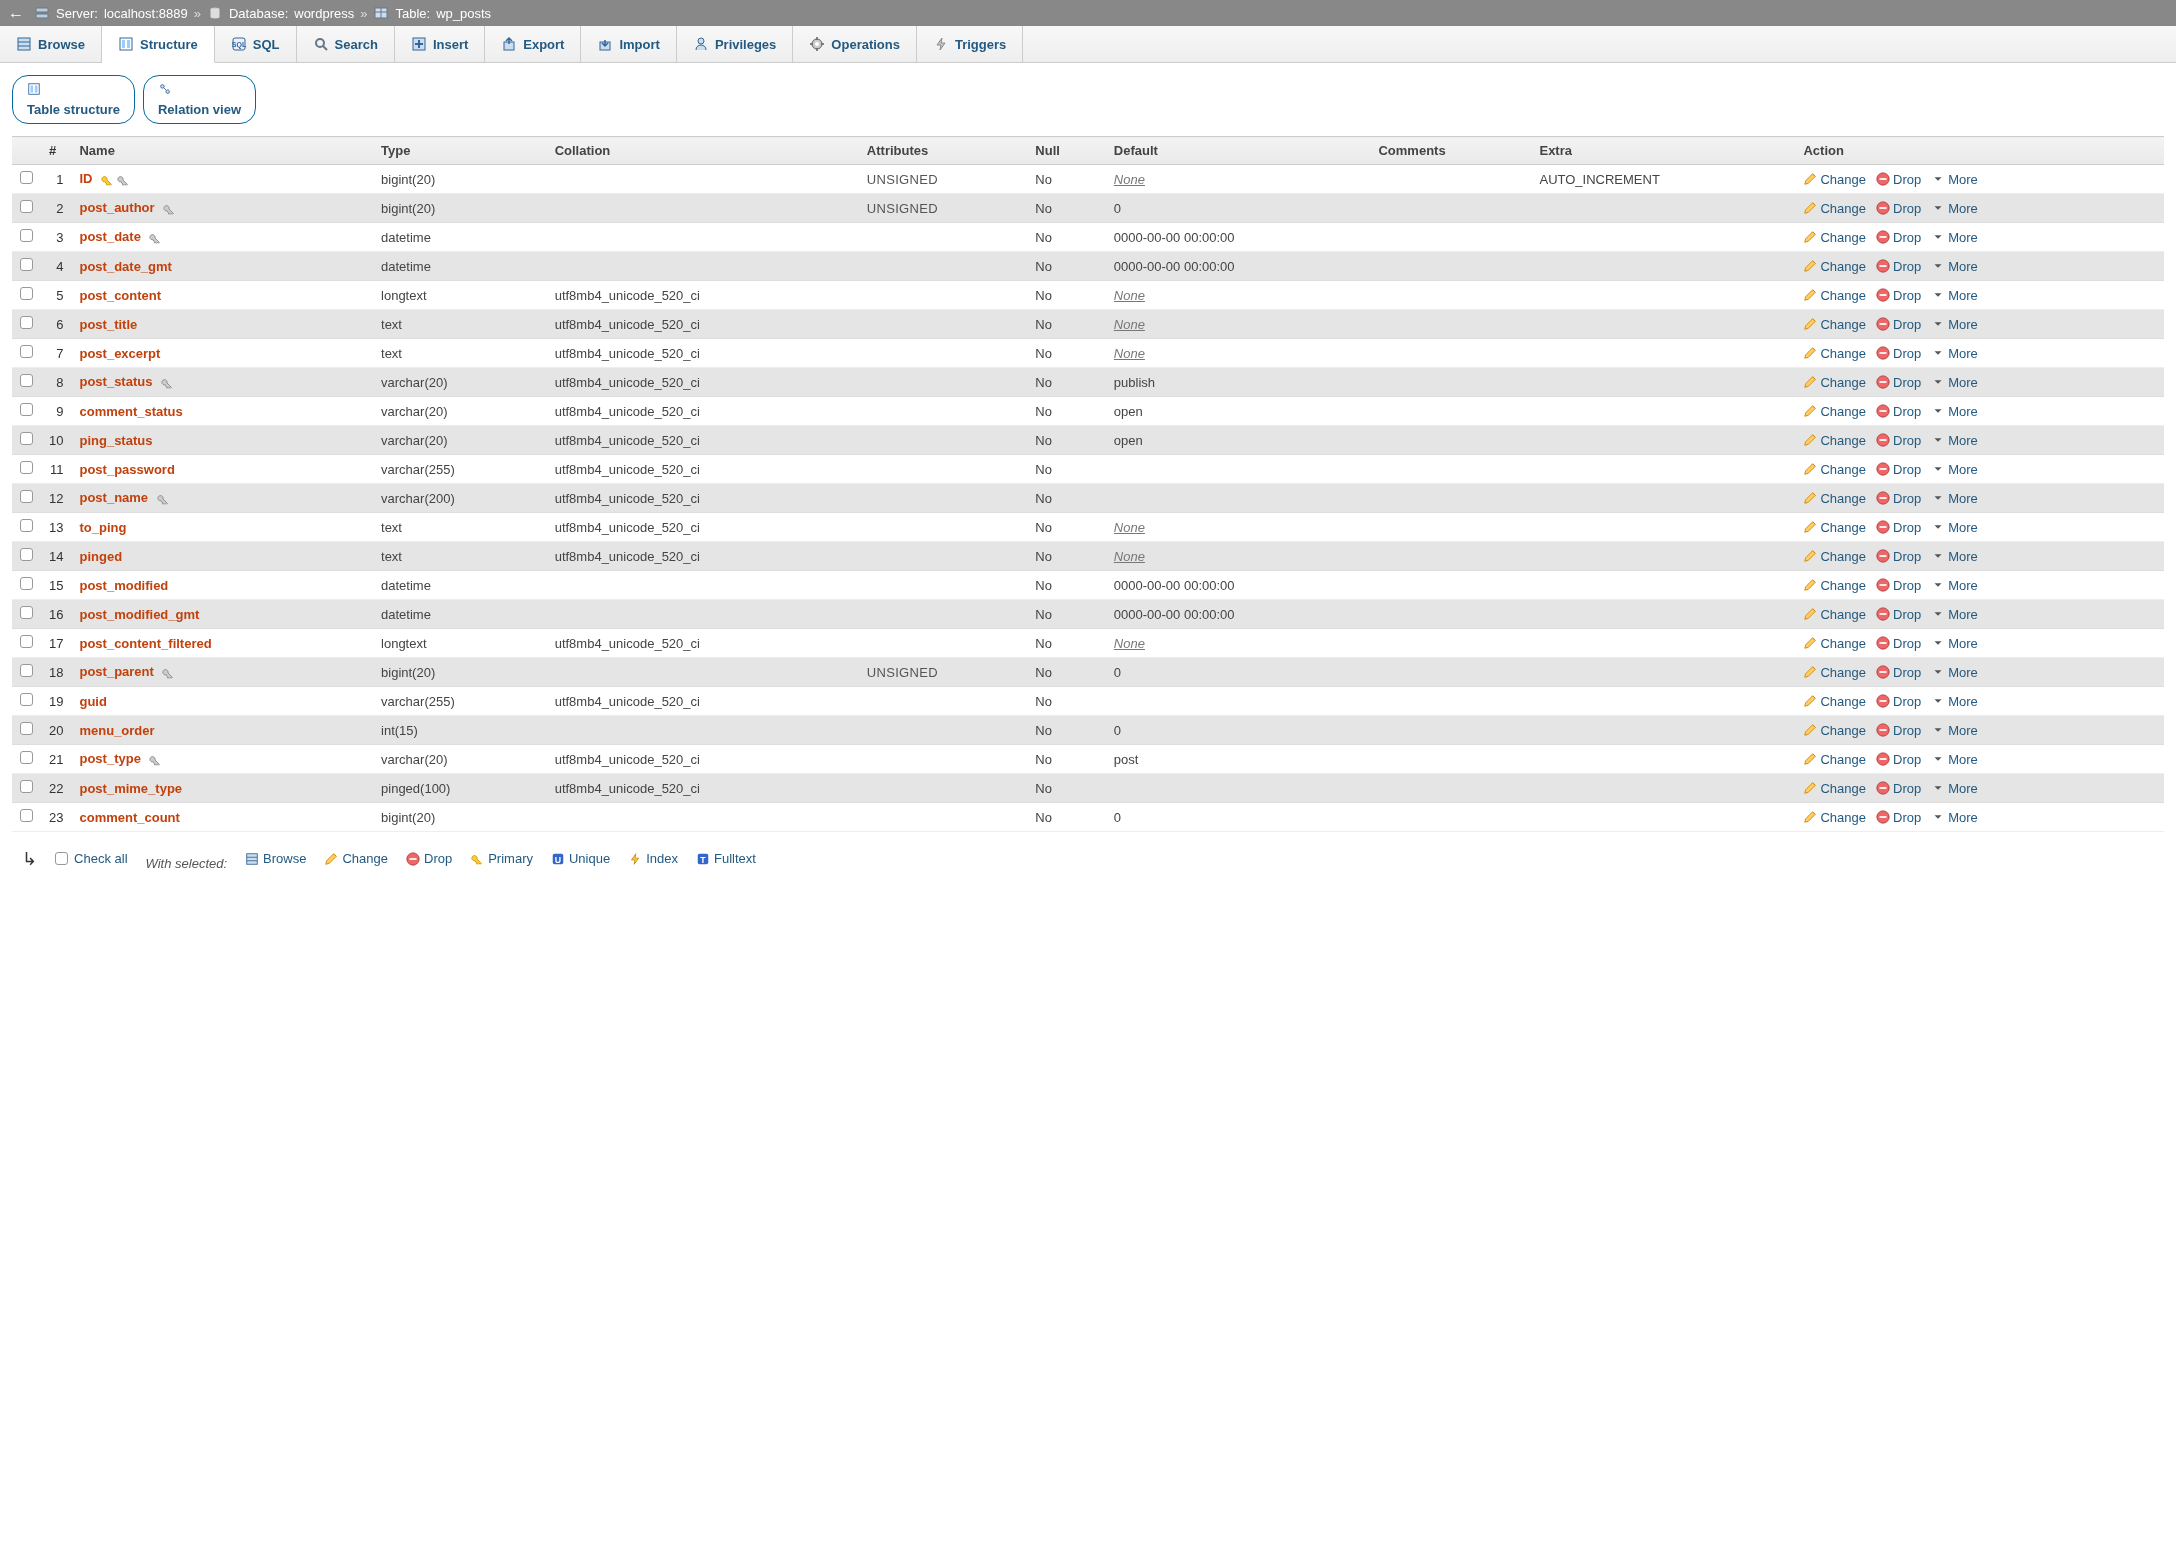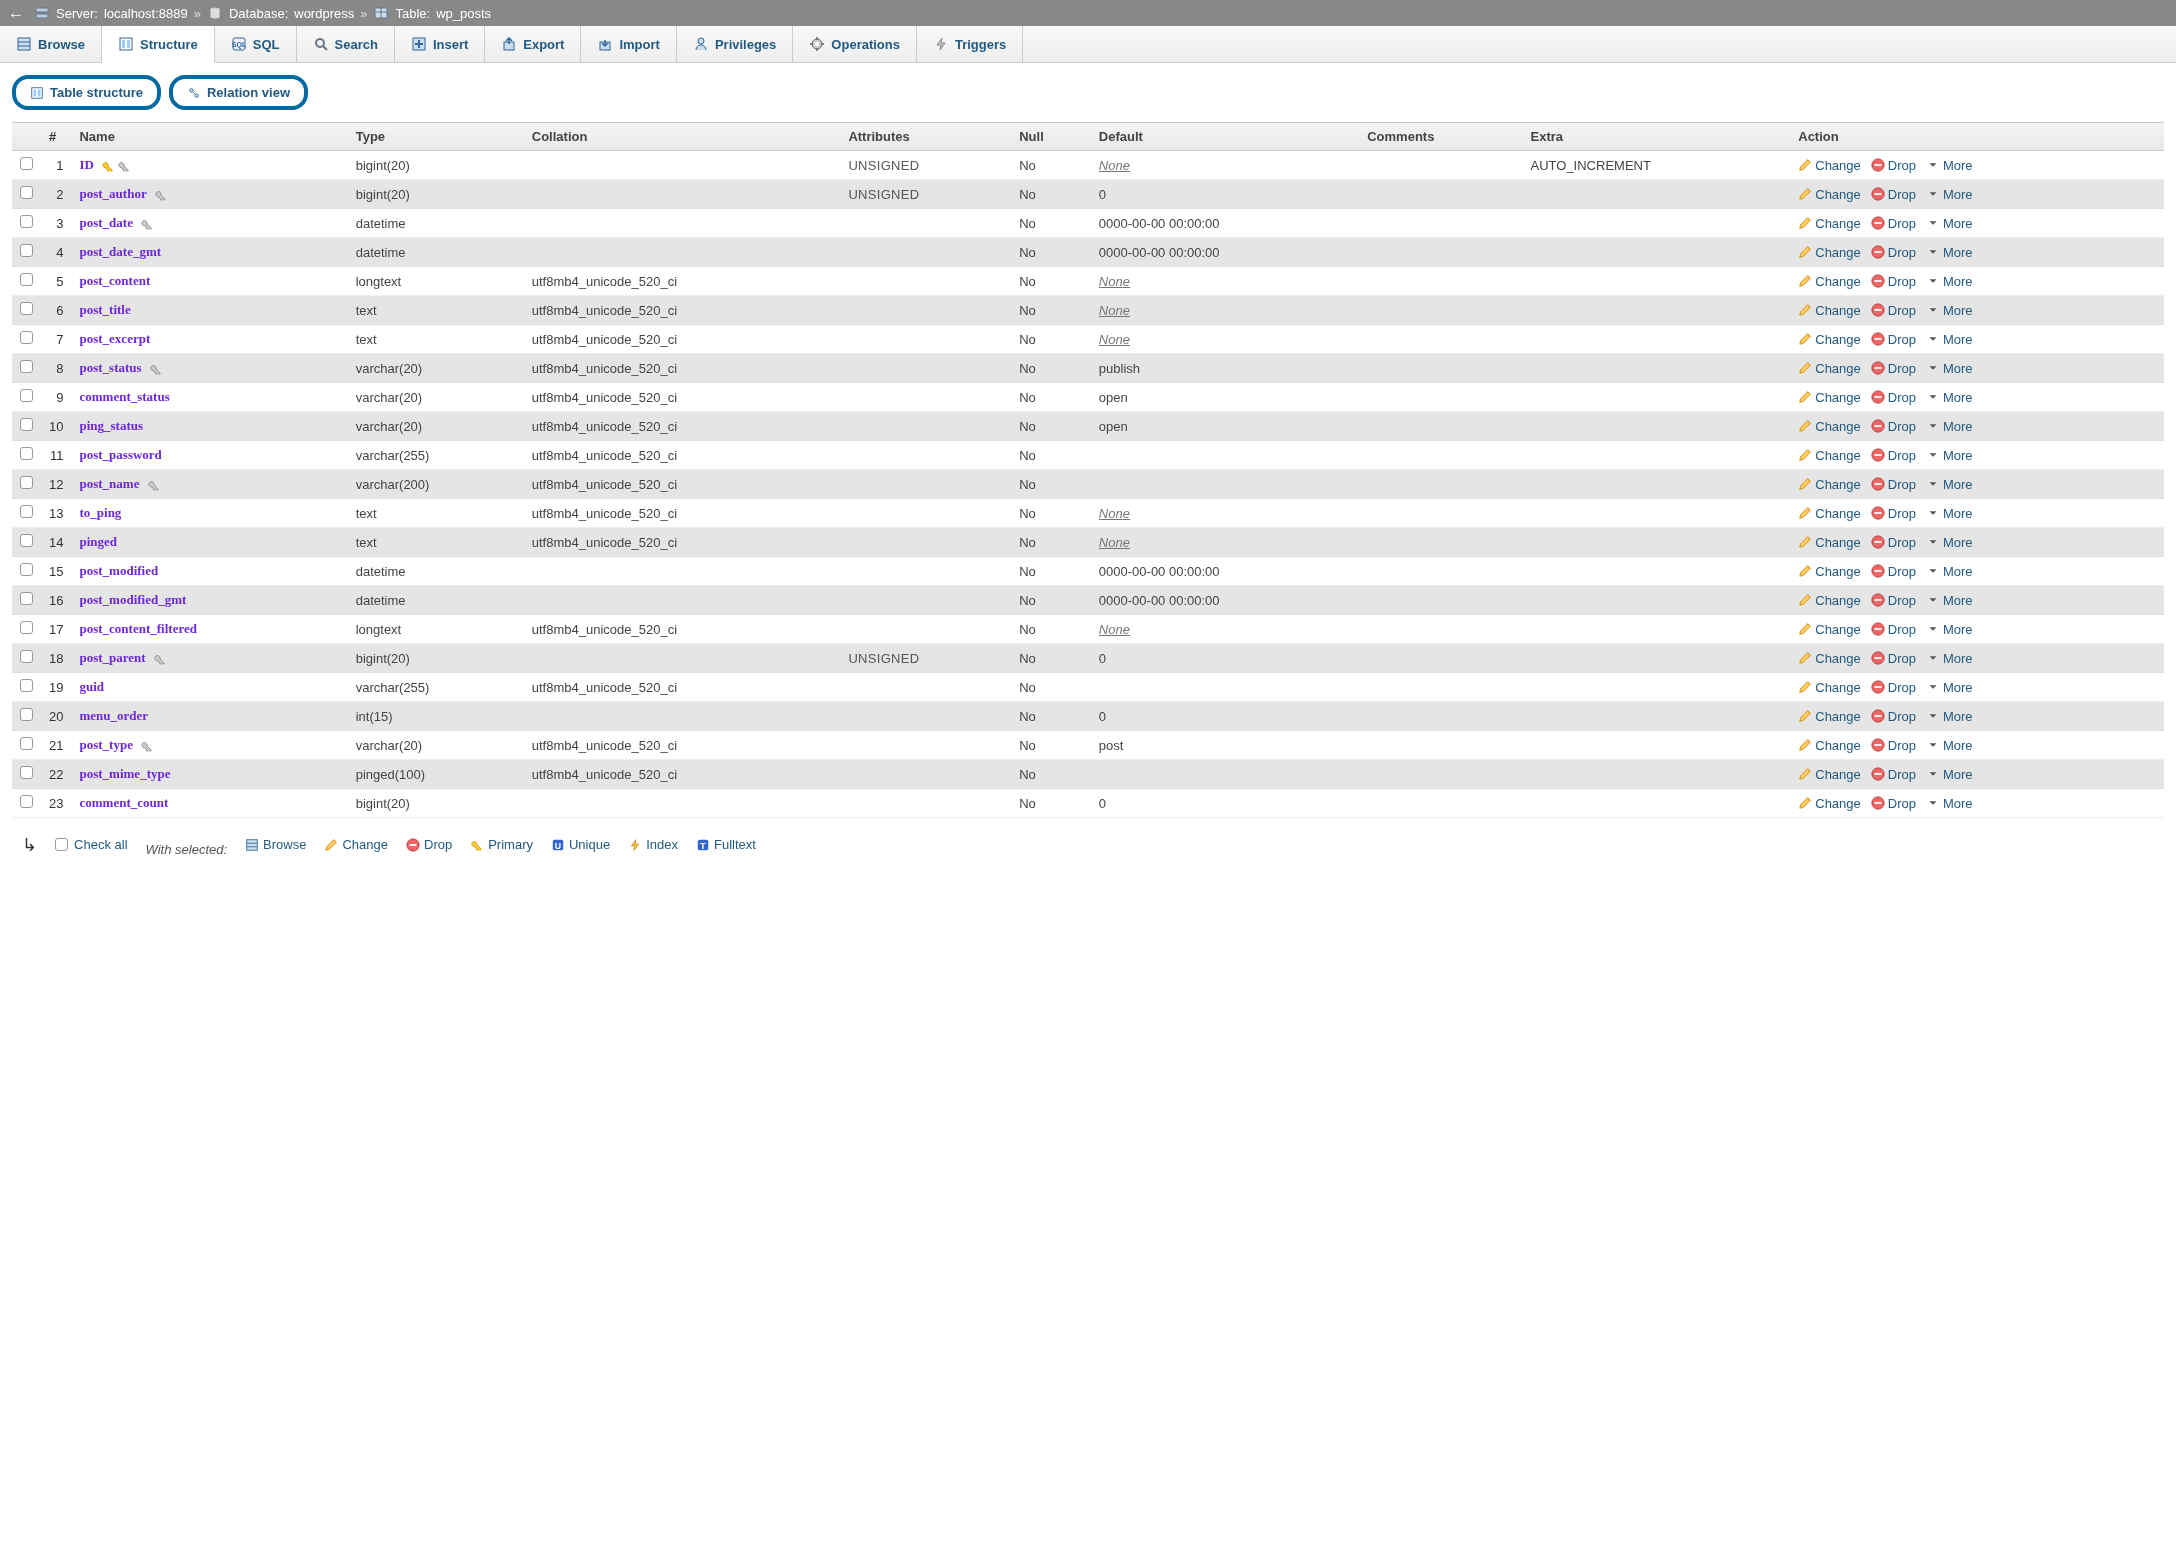--- a/index.html
+++ b/index.html
@@ -14,34 +14,34 @@
 .bc-icon { width: 16px; height: 16px; display: inline-flex; align-items: center; justify-content: center; }
 
 
 .top-tabs { display: flex; background: linear-gradient(#f8f8f8, #eee); border-bottom: 1px solid #ccc; }
 .top-tab { display: flex; align-items: center; gap: 6px; padding: 10px 16px; border-right: 1px solid #ccc; cursor: pointer; color: #235a81; font-weight: bold; }
 .top-tab.active { background: #fff; border-bottom: 1px solid #fff; margin-bottom: -1px; }
 .tab-icon { width: 16px; height: 16px; }
 
 
 .sub-tabs { display: flex; gap: 8px; padding: 12px 12px; }
-.sub-tab { display: flex; align-items: flex-end; gap: 6px; padding: 6px 14px; border: 4px solid #0369a1; border-radius: 16px; cursor: pointer; color: #235a81; font-weight: bold; background: #fff; }
+.sub-tab { display: flex; align-items: flex-start; gap: 6px; padding: 6px 14px; border: 1px solid #0369a1; border-radius: 16px; cursor: pointer; color: #235a81; font-weight: bold; background: #fff; flex-direction: column; }
 .sub-tab.active { background: #fff; }
 
 
 .table-wrap { padding: 0 12px; }
 table.cols { width: 100%; border-collapse: collapse; font-size: 13px; }
 table.cols thead th { text-align: left; padding: 6px 8px; font-weight: bold; background: linear-gradient(#f3f3f3, #e9e9e9); border-top: 1px solid #ccc; border-bottom: 1px solid #ccc; white-space: nowrap; }
 table.cols tbody td { padding: 6px 8px; border-bottom: 1px solid #eee; vertical-align: middle; white-space: nowrap; }
 table.cols tbody tr.odd { background: #fff; }
 table.cols tbody tr.even { background: #e5e5e5; }
 table.cols tbody tr.even td { border-bottom-color: #ddd; }
 .col-num { text-align: right; width: 30px; color: #333; }
 .col-chk { width: 24px; }
-.col-name { font-weight: bold; color: #6d28d9; font-family: Liberation Serif, serif; }
+.col-name { font-weight: bold; color: #c2410c; }
 .col-name .idx-icons { display: inline-flex; gap: 2px; margin-left: 4px; vertical-align: middle; }
 .italic-none { font-style: italic; color: #777; text-decoration: underline; }
 .attr-badge { font-size: 13px; letter-spacing: 0.3px; color: #555; }
 .actions { display: flex; gap: 10px; align-items: center; }
 .action-link { display: inline-flex; align-items: center; gap: 3px; }
 
 
 .selected-actions { display: flex; align-items: center; gap: 18px; padding: 14px 14px 14px 22px; }
 .selected-actions .arrow { font-size: 18px; color: #333; }
 .selected-actions .withsel { font-style: italic; color: #555; margin-top: 10px; }

